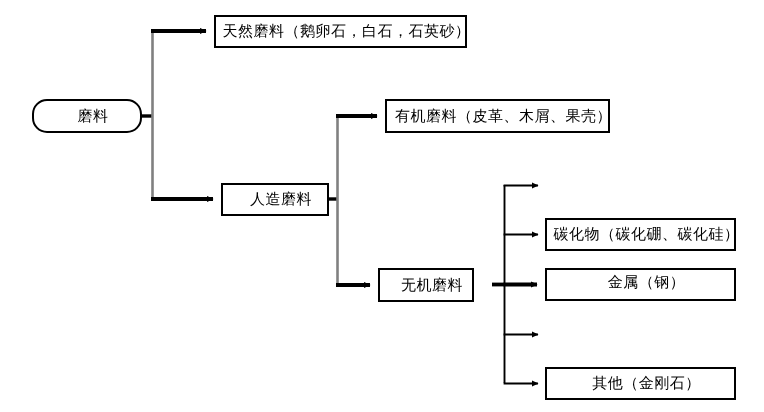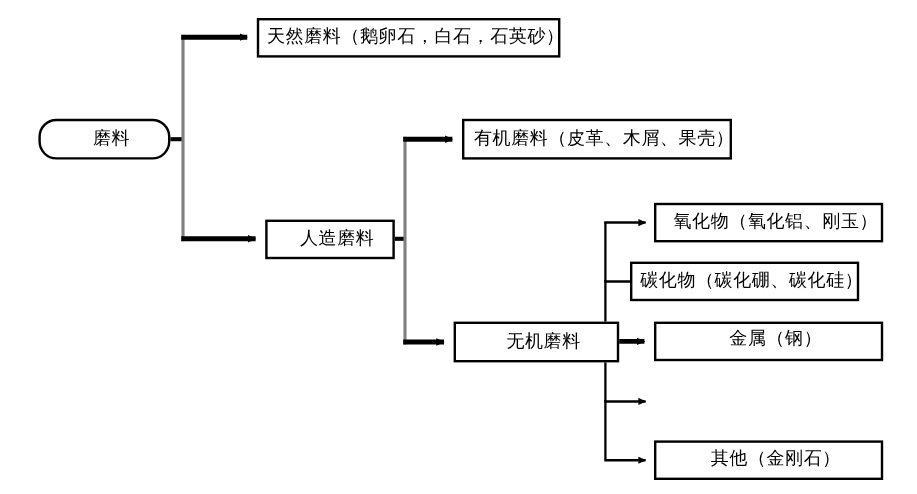--- a/index.html
+++ b/index.html
@@ -103,29 +103,26 @@
   </div>
 
   <div class="node" style="left:221px; top:183px; width:108px; height:33px;text-align:right;">
     <span class="label">人造磨料</span>
   </div>
 
   <div class="node" style="left:385px; top:99px; width:225px; height:34px;">
     <span class="label">有机磨料（皮革、木屑、果壳）</span>
   </div>
 
-  <div class="node" style="left:378px; top:268px; width:138px; height:34px;">
+  <div class="node" style="left:378px; top:268px; width:96px; height:34px;">
     <span class="label">无机磨料</span>
   </div>
 
-  <div class="node" style="left:545px; top:169px; width:191px; height:33px;">
-    <span class="label">氧化物（氧化铝、刚玉）</span>
-  </div>
 
-  <div class="node" style="left:525px; top:218px; width:191px; height:33px;">
+  <div class="node" style="left:545px; top:218px; width:191px; height:33px;">
     <span class="label">碳化物（碳化硼、碳化硅）</span>
   </div>
 
   <div class="node" style="left:545px; top:268px; width:191px; height:33px;font-family:Liberation Mono, monospace;">
     <span class="label">金属（钢）</span>
   </div>
 
 
   <div class="node" style="left:545px; top:367px; width:191px; height:33px;">
     <span class="label">其他（金刚石）</span>

